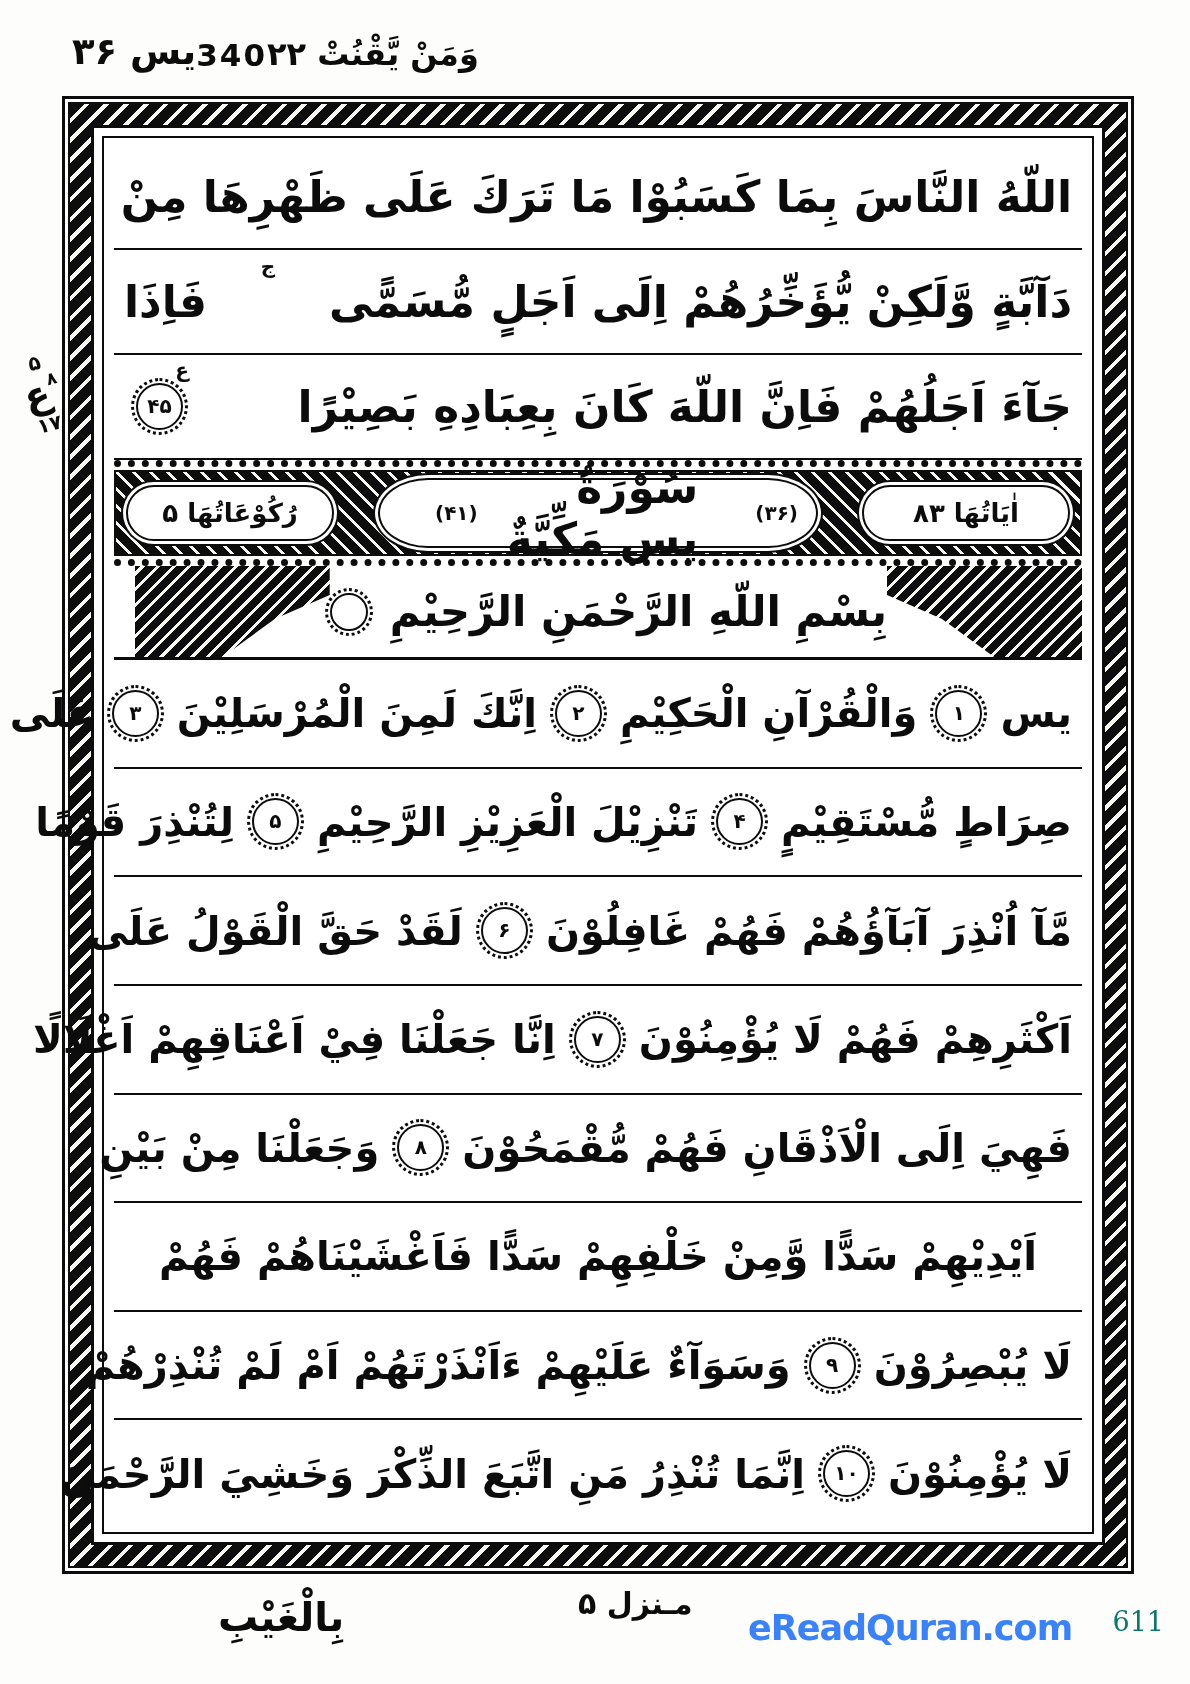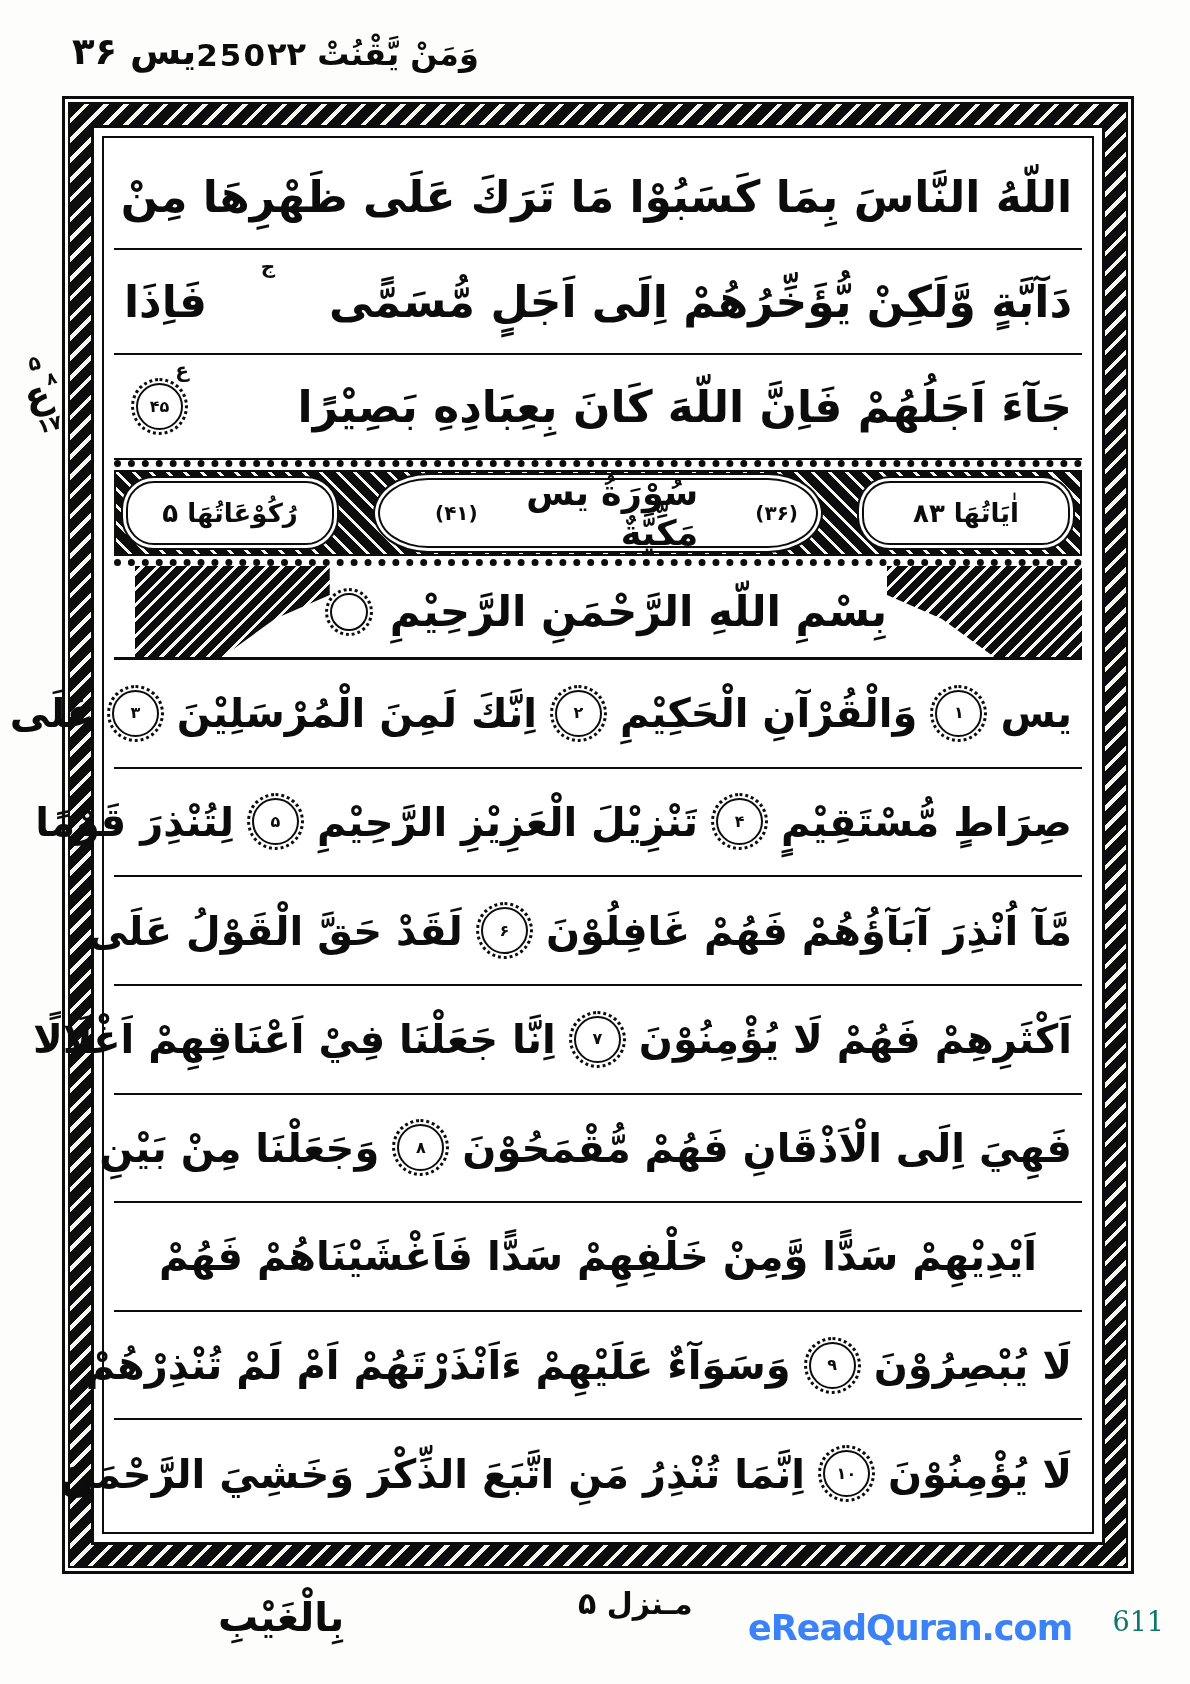--- a/index.html
+++ b/index.html
@@ -62,21 +62,21 @@
   
   .ayah-rosette {
     position:relative; flex:0 0 auto;
     width:47px; height:47px; border-radius:50%;
     border:2.5px solid #0c0c0c;
     outline:3px dotted #0c0c0c; outline-offset:2px;
     background:#fff;
     display:inline-flex; align-items:center; justify-content:center;
     margin:0 12px;
   }
-  .ayah-num { font-size:16px; font-weight:bold; }
+  .ayah-num { font-size:20px; font-weight:bold; }
   .ruku-mark {
     position:absolute; top:-27px; right:-8px;
     font-size:20px; font-weight:bold;
   }
 
   
   .surah-band {
     flex:0 0 106px;
     border-top:7px dotted #0d0d0d;
     border-bottom:7px dotted #0d0d0d;
@@ -88,28 +88,28 @@
     background:repeating-linear-gradient(45deg,#0d0d0d 0 9px,#f7f6f1 9px 12px);
     border:2px solid #0d0d0d; padding:6px 10px;
   }
   .cartouche {
     background:#fff; border:2.5px solid #0c0c0c;
     box-shadow:0 0 0 3px #fff, 0 0 0 5px #0c0c0c;
     display:flex; align-items:center; justify-content:center;
     font-weight:bold; direction:rtl;
   }
   .cartouche.side {
-    flex:0 0 auto; width:208px; height:64px;
+    flex:0 0 auto; width:208px; height:56px;
     border-radius:28px; font-size:26px;
   }
   .cartouche.center {
     flex:1; max-width:540px; height:70px; margin:0 34px;
     border-radius:60px / 42px; gap:20px; padding:0 18px;
   }
-  .s-title { font-size:35px; }
+  .s-title { font-size:44px; }
   .s-num  { font-size:20px;margin-left:37px; }
 
   
   .bismillah-band {
     flex:0 0 94px; display:flex; direction:rtl; align-items:stretch;
     border-bottom:3px solid #0c0c0c; background:#fff; overflow:hidden;padding-left:44px;
   }
   .bism-corner {
     flex:0 0 195px;
     background:repeating-linear-gradient(-45deg,#0d0d0d 0 8px,#f7f6f1 8px 11px);
@@ -160,21 +160,21 @@
     font-family:"DejaVu Serif", serif;
   }
 </style>
 </head>
 <body>
 
 <div class="page">
 
   <div class="top-header">
     <span class="hdr-left">يس ۳۶</span>
-    <span class="hdr-center">250</span>
+    <span class="hdr-center">340</span>
     <span class="hdr-right">وَمَنْ يَّقْنُتْ ۲۲</span>
   </div>
 
   <div class="frame">
     <div class="band">
       <div class="inner">
 
         <div class="lines-block upper">
             <div class="qline">
               <span class="seg">اللّهُ النَّاسَ بِمَا كَسَبُوْا مَا تَرَكَ عَلَى ظَهْرِهَا مِنْ</span>

